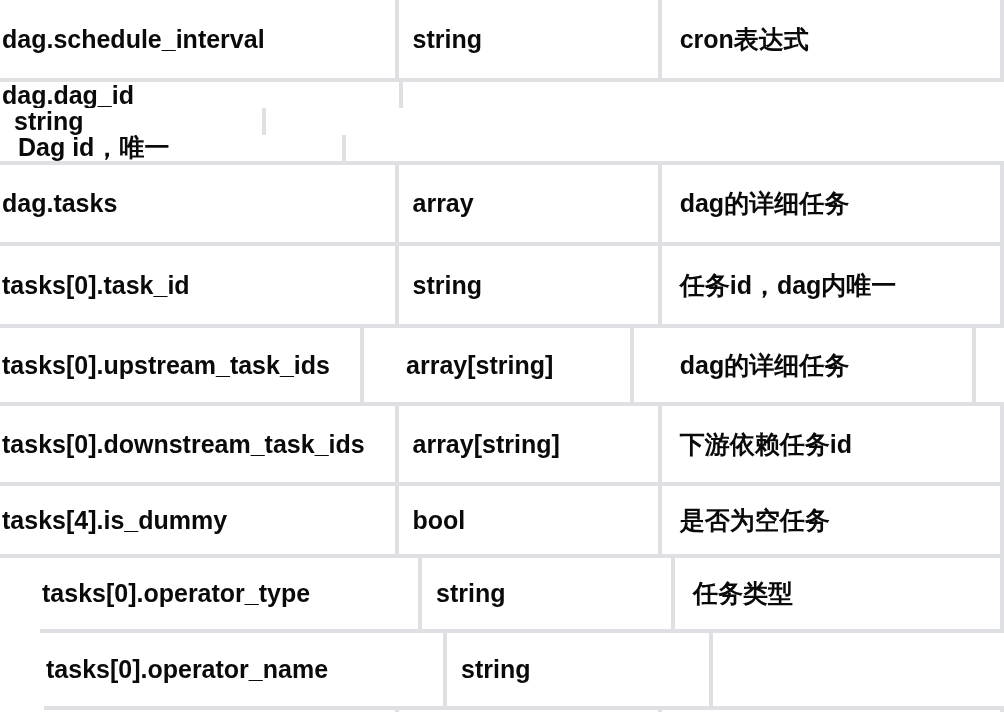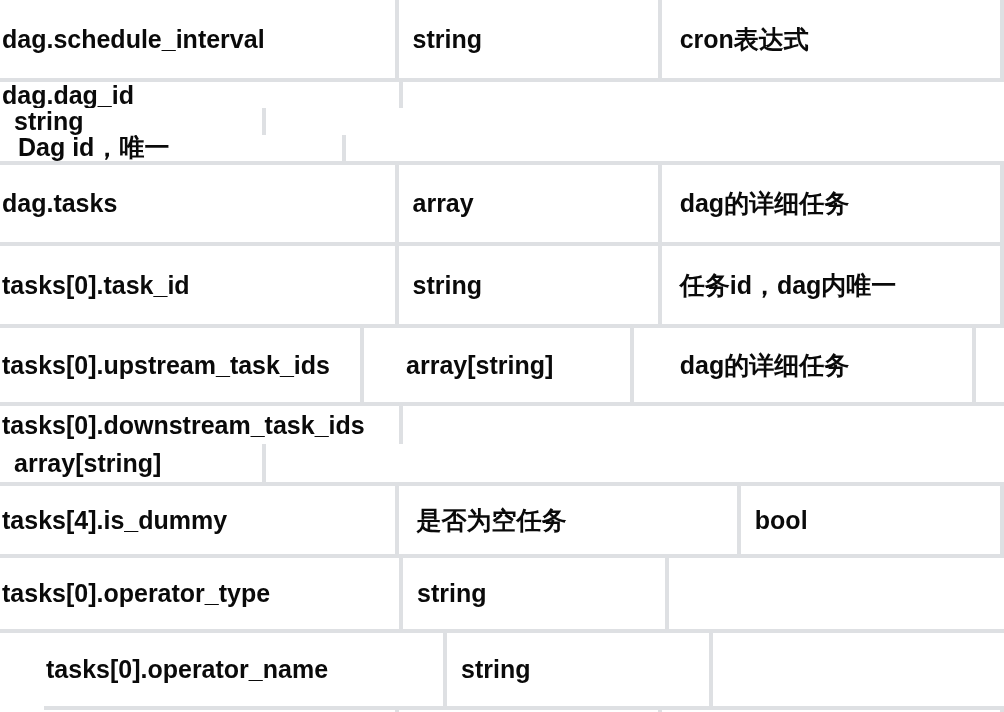--- a/index.html
+++ b/index.html
@@ -119,47 +119,53 @@
           <span>tasks[0].upstream_task_ids</span>
         </div>
         <div class="cell type">
           <span>array[string]</span>
         </div>
         <div class="cell description">
           <span>dag的详细任务</span>
         </div>
         <div class="cell sliver"></div>
       </div>
-      <div class="row" style="height: 80px; flex-direction: column;">
+      <div class="row" style="height: 80px;">
         <div class="cell field">
           <span>tasks[0].downstream_task_ids</span>
         </div>
         <div class="cell type">
           <span>array[string]</span>
+        </div>
+        <div class="cell description">
+          <span>下游依赖任务id</span>
         </div>
         <div class="cell sliver"></div>
       </div>
       <div class="row" style="height: 72px;">
         <div class="cell field">
           <span>tasks[4].is_dummy</span>
         </div>
+        <div class="cell type">
+          <span>bool</span>
+        </div>
         <div class="cell description">
           <span>是否为空任务</span>
         </div>
-        <div class="cell type">
-          <span>bool</span>
-        </div>
         <div class="cell sliver"></div>
       </div>
-      <div class="row" style="height: 75px;">
+      <div class="row" style="height: 75px; margin-left: 40px;">
         <div class="cell field">
           <span>tasks[0].operator_type</span>
         </div>
         <div class="cell type">
           <span>string</span>
+        </div>
+        <div class="cell description">
+          <span>任务类型</span>
         </div>
         <div class="cell sliver"></div>
       </div>
       <div class="row" style="height: 77px; margin-left: 44px;">
         <div class="cell field">
           <span>tasks[0].operator_name</span>
         </div>
         <div class="cell type">
           <span>string</span>
         </div>

